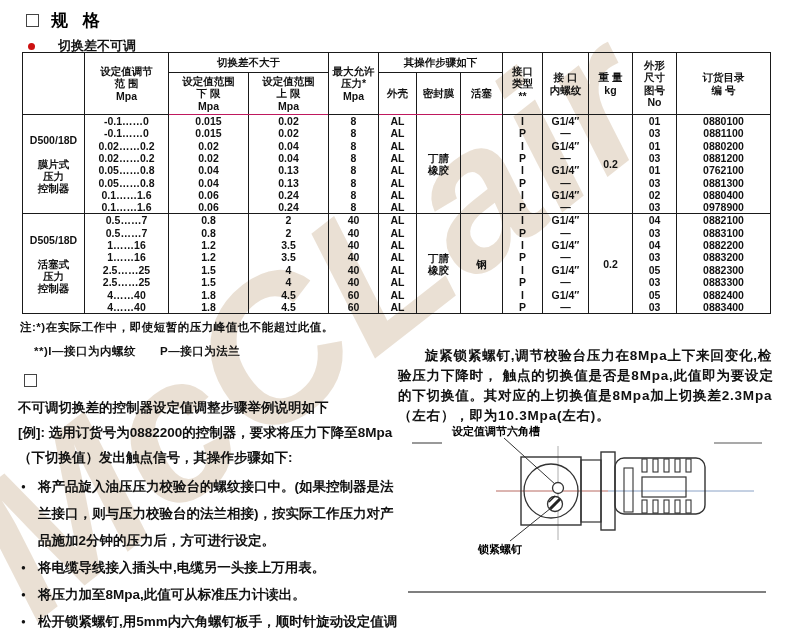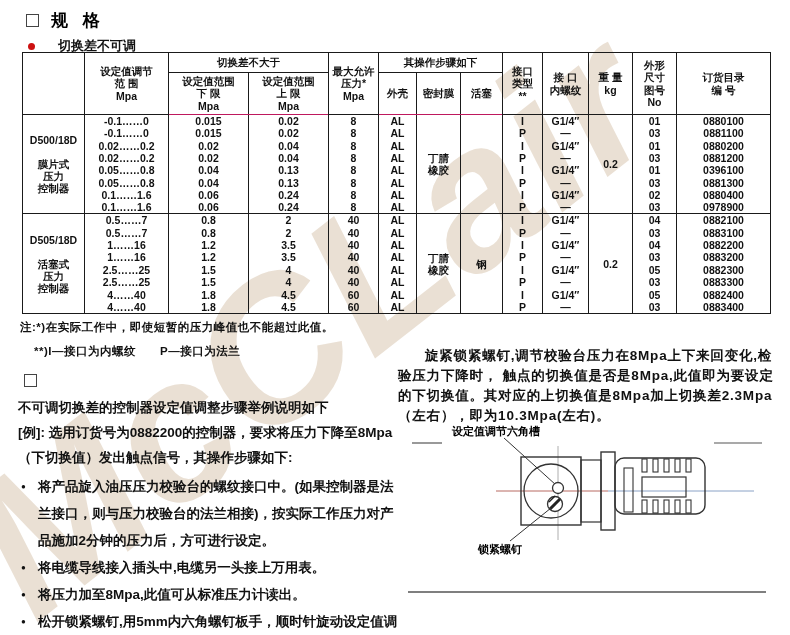--- a/index.html
+++ b/index.html
@@ -188,21 +188,21 @@
         </tr>
         <tr>
           <td>0.05……0.8</td>
             <td>0.04</td>
             <td>0.13</td>
             <td>8</td>
             <td>AL</td>
             <td>I</td>
             <td>G1/4″</td>
             <td>01</td>
-            <td>0396100</td>
+            <td>0762100</td>
         </tr>
         <tr>
           <td>0.05……0.8</td>
             <td>0.04</td>
             <td>0.13</td>
             <td>8</td>
             <td>AL</td>
             <td>P</td>
             <td>—</td>
             <td>03</td>

